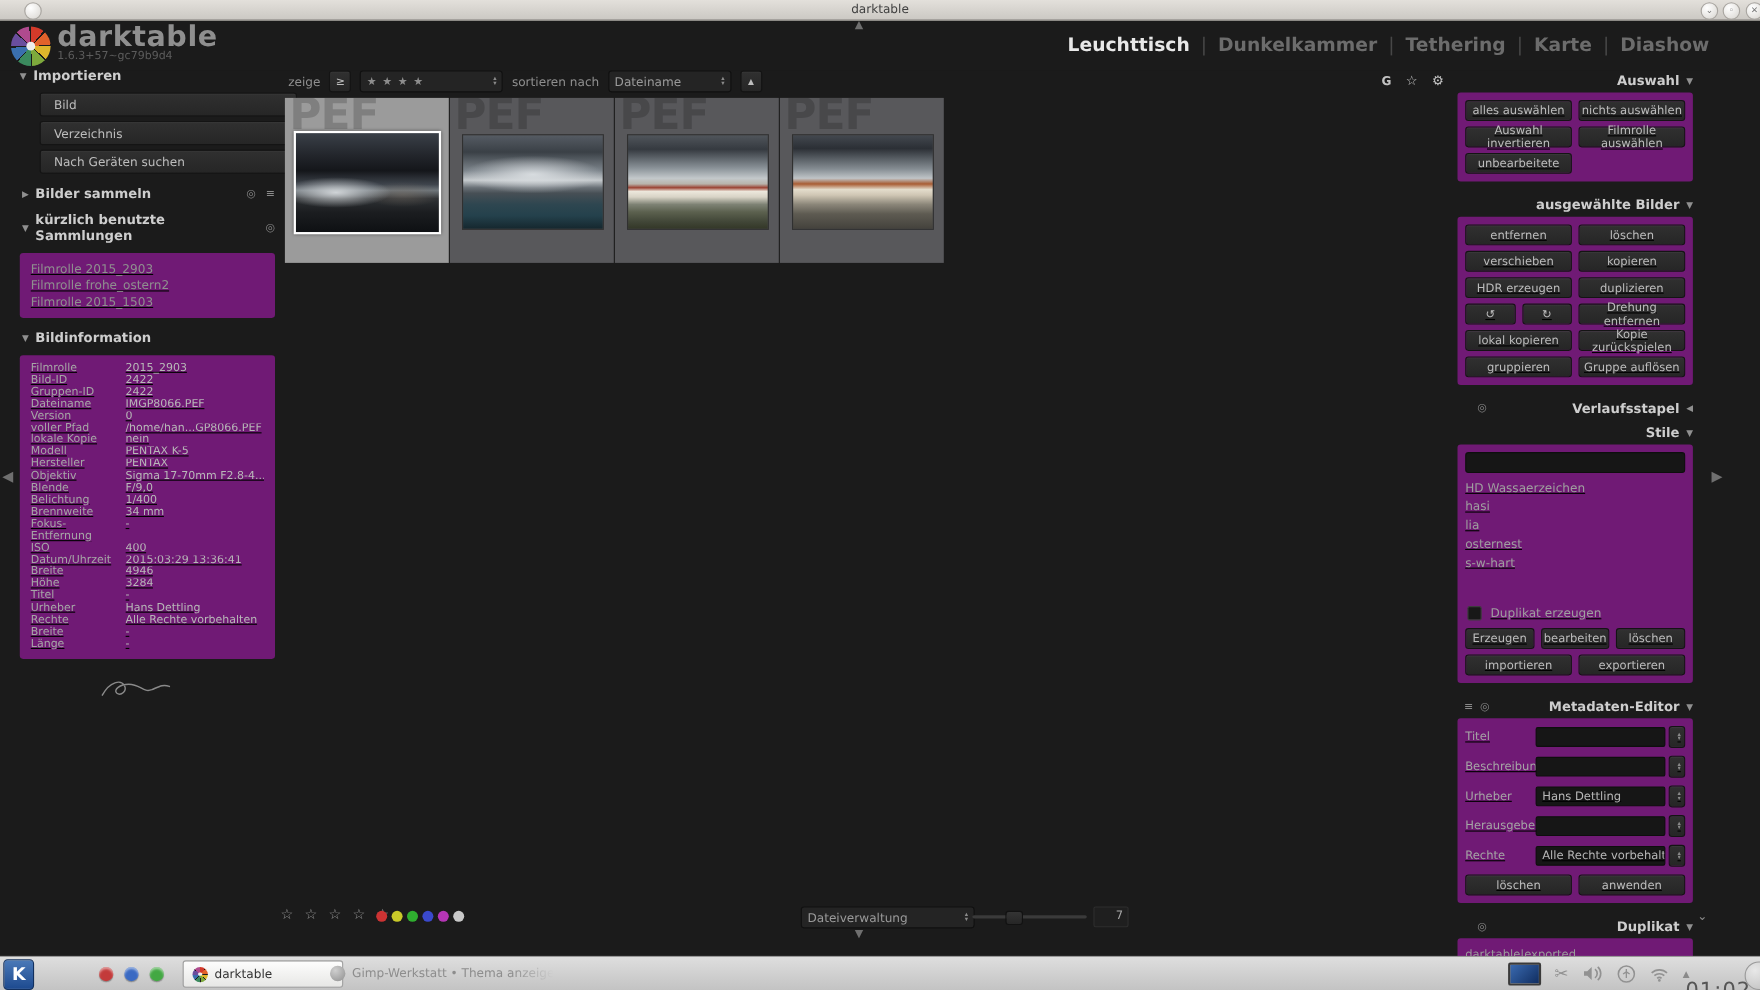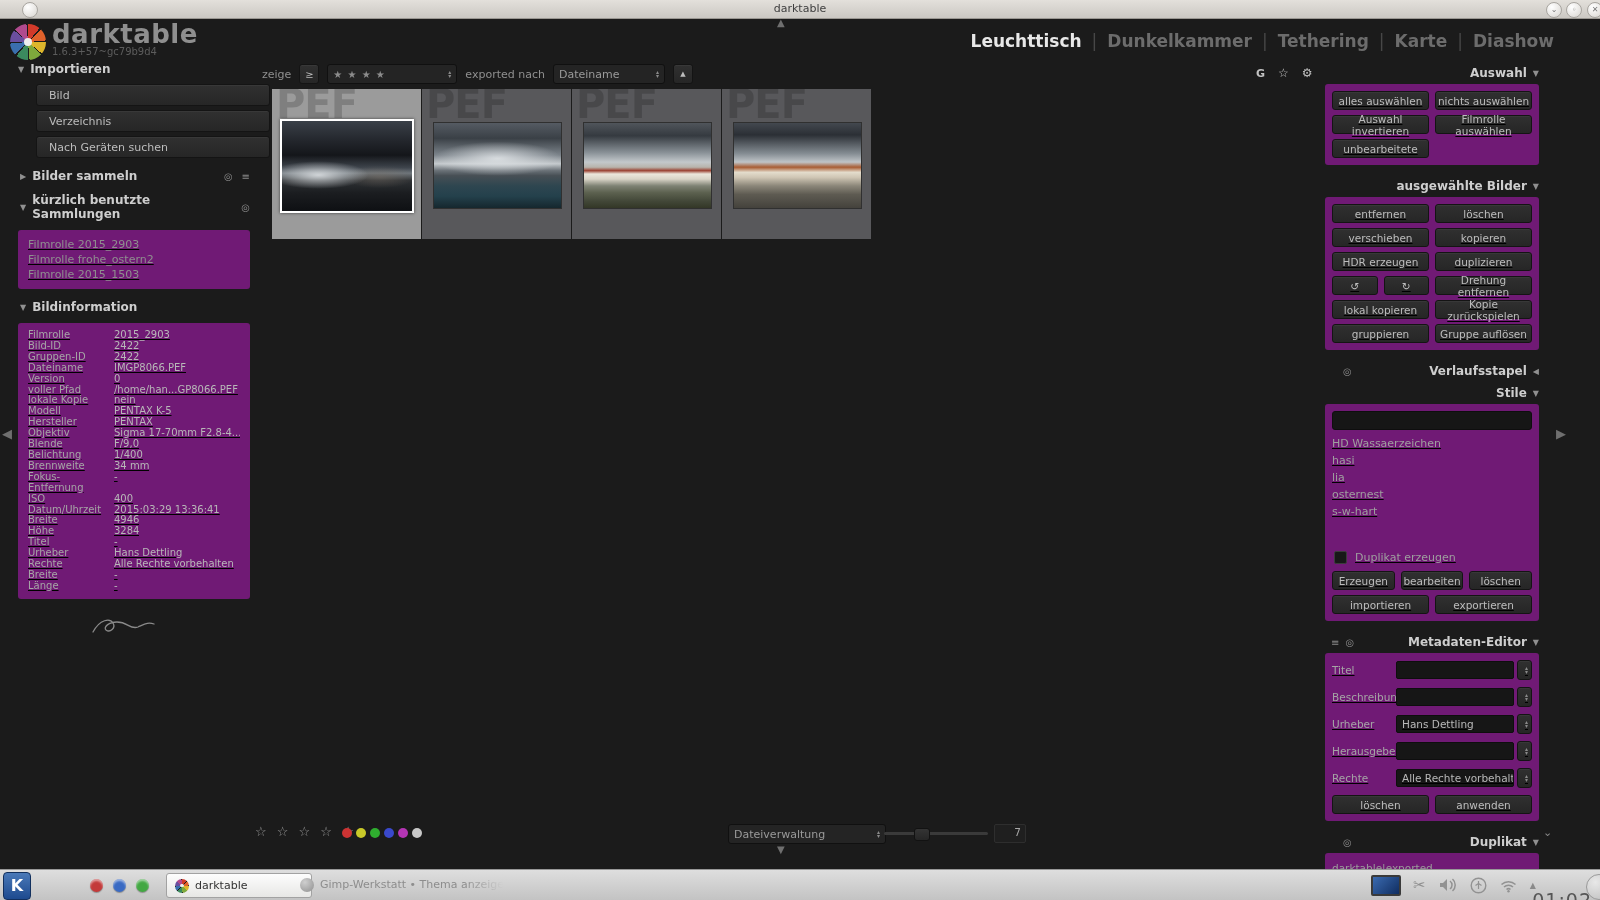--- a/index.html
+++ b/index.html
@@ -56,21 +56,21 @@
   .info-row .k{width:86px;color:#a6a6a6;flex-shrink:0;}
   .info-row .v{color:#b8b8b8;white-space:nowrap;overflow:hidden;}
   .squiggle{margin:16px 0 0 72px;}
   
   .filterbar{position:absolute;left:262px;top:64px;height:20px;display:flex;align-items:center;gap:8px;}
   .filterbar .lbl{font-size:11px;color:#8f8f8f;}
   .mini-btn{width:18px;height:18px;font-size:10px;}
   .filter-icons{position:absolute;left:1256px;top:66px;display:flex;gap:13px;color:#c2c2c2;font-size:12px;align-items:center;}
   .filter-icons span{cursor:default;}
   
-  .thumbs{position:absolute;left:272px;top:89px;display:flex;}
+  .thumbs{position:absolute;left:259px;top:89px;display:flex;}
   .cell{width:149px;height:150px;background:#58585b;margin-right:1px;position:relative;overflow:hidden;}
   .cell.selected{background:#9b9b9b;}
   .pef{position:absolute;left:4px;top:-8px;font-size:40px;font-weight:bold;color:rgba(0,0,0,.18);letter-spacing:-1px;}
   .photo{position:absolute;left:11px;top:33px;width:127px;height:85px;border:1px solid #303030;}
   .cell.selected .photo{left:8px;top:30px;width:130px;height:90px;border:2px solid #fff;box-shadow:0 0 3px rgba(0,0,0,.6);}
   .ph1{background:radial-gradient(ellipse 55% 22% at 28% 60%,rgba(214,218,221,.95),rgba(214,218,221,0) 70%),
     radial-gradient(ellipse 40% 18% at 75% 62%,rgba(120,110,100,.5),transparent 70%),
     linear-gradient(180deg,#3a4048 0%,#23262c 22%,#14161a 38%,#3f454d 52%,#6e767c 58%,#2e3134 66%,#1b1d20 80%,#0e1013 100%);}
   .ph2{background:radial-gradient(ellipse 70% 28% at 50% 42%,rgba(222,226,229,.9),transparent 72%),
     linear-gradient(180deg,#555b63 0%,#3a4046 18%,#7d858c 38%,#c5cacd 48%,#6a7177 56%,#474f55 62%,#2e4650 74%,#24414c 86%,#15272e 100%);}
@@ -335,21 +335,21 @@
 <div class="filterbar">
   <span class="lbl">zeige</span>
   <div class="btn mini-btn">≥</div>
   <div class="sel" style="width:118px">
     <span class="grow" style="color:#8d8d8d;letter-spacing:1px;font-size:10px;">★ ★ ★ ★</span>
     <span class="spin">
         <span>▴</span>
         <span>▾</span>
       </span>
   </div>
-  <span class="lbl">exported nach</span>
+  <span class="lbl">sortieren nach</span>
   <div class="sel" style="width:100px">
     <span class="grow">Dateiname</span>
     <span class="spin">
         <span>▴</span>
         <span>▾</span>
       </span>
   </div>
   <div class="btn mini-btn" style="font-size:7px;">▲</div>
 </div>
 <div class="filter-icons">

